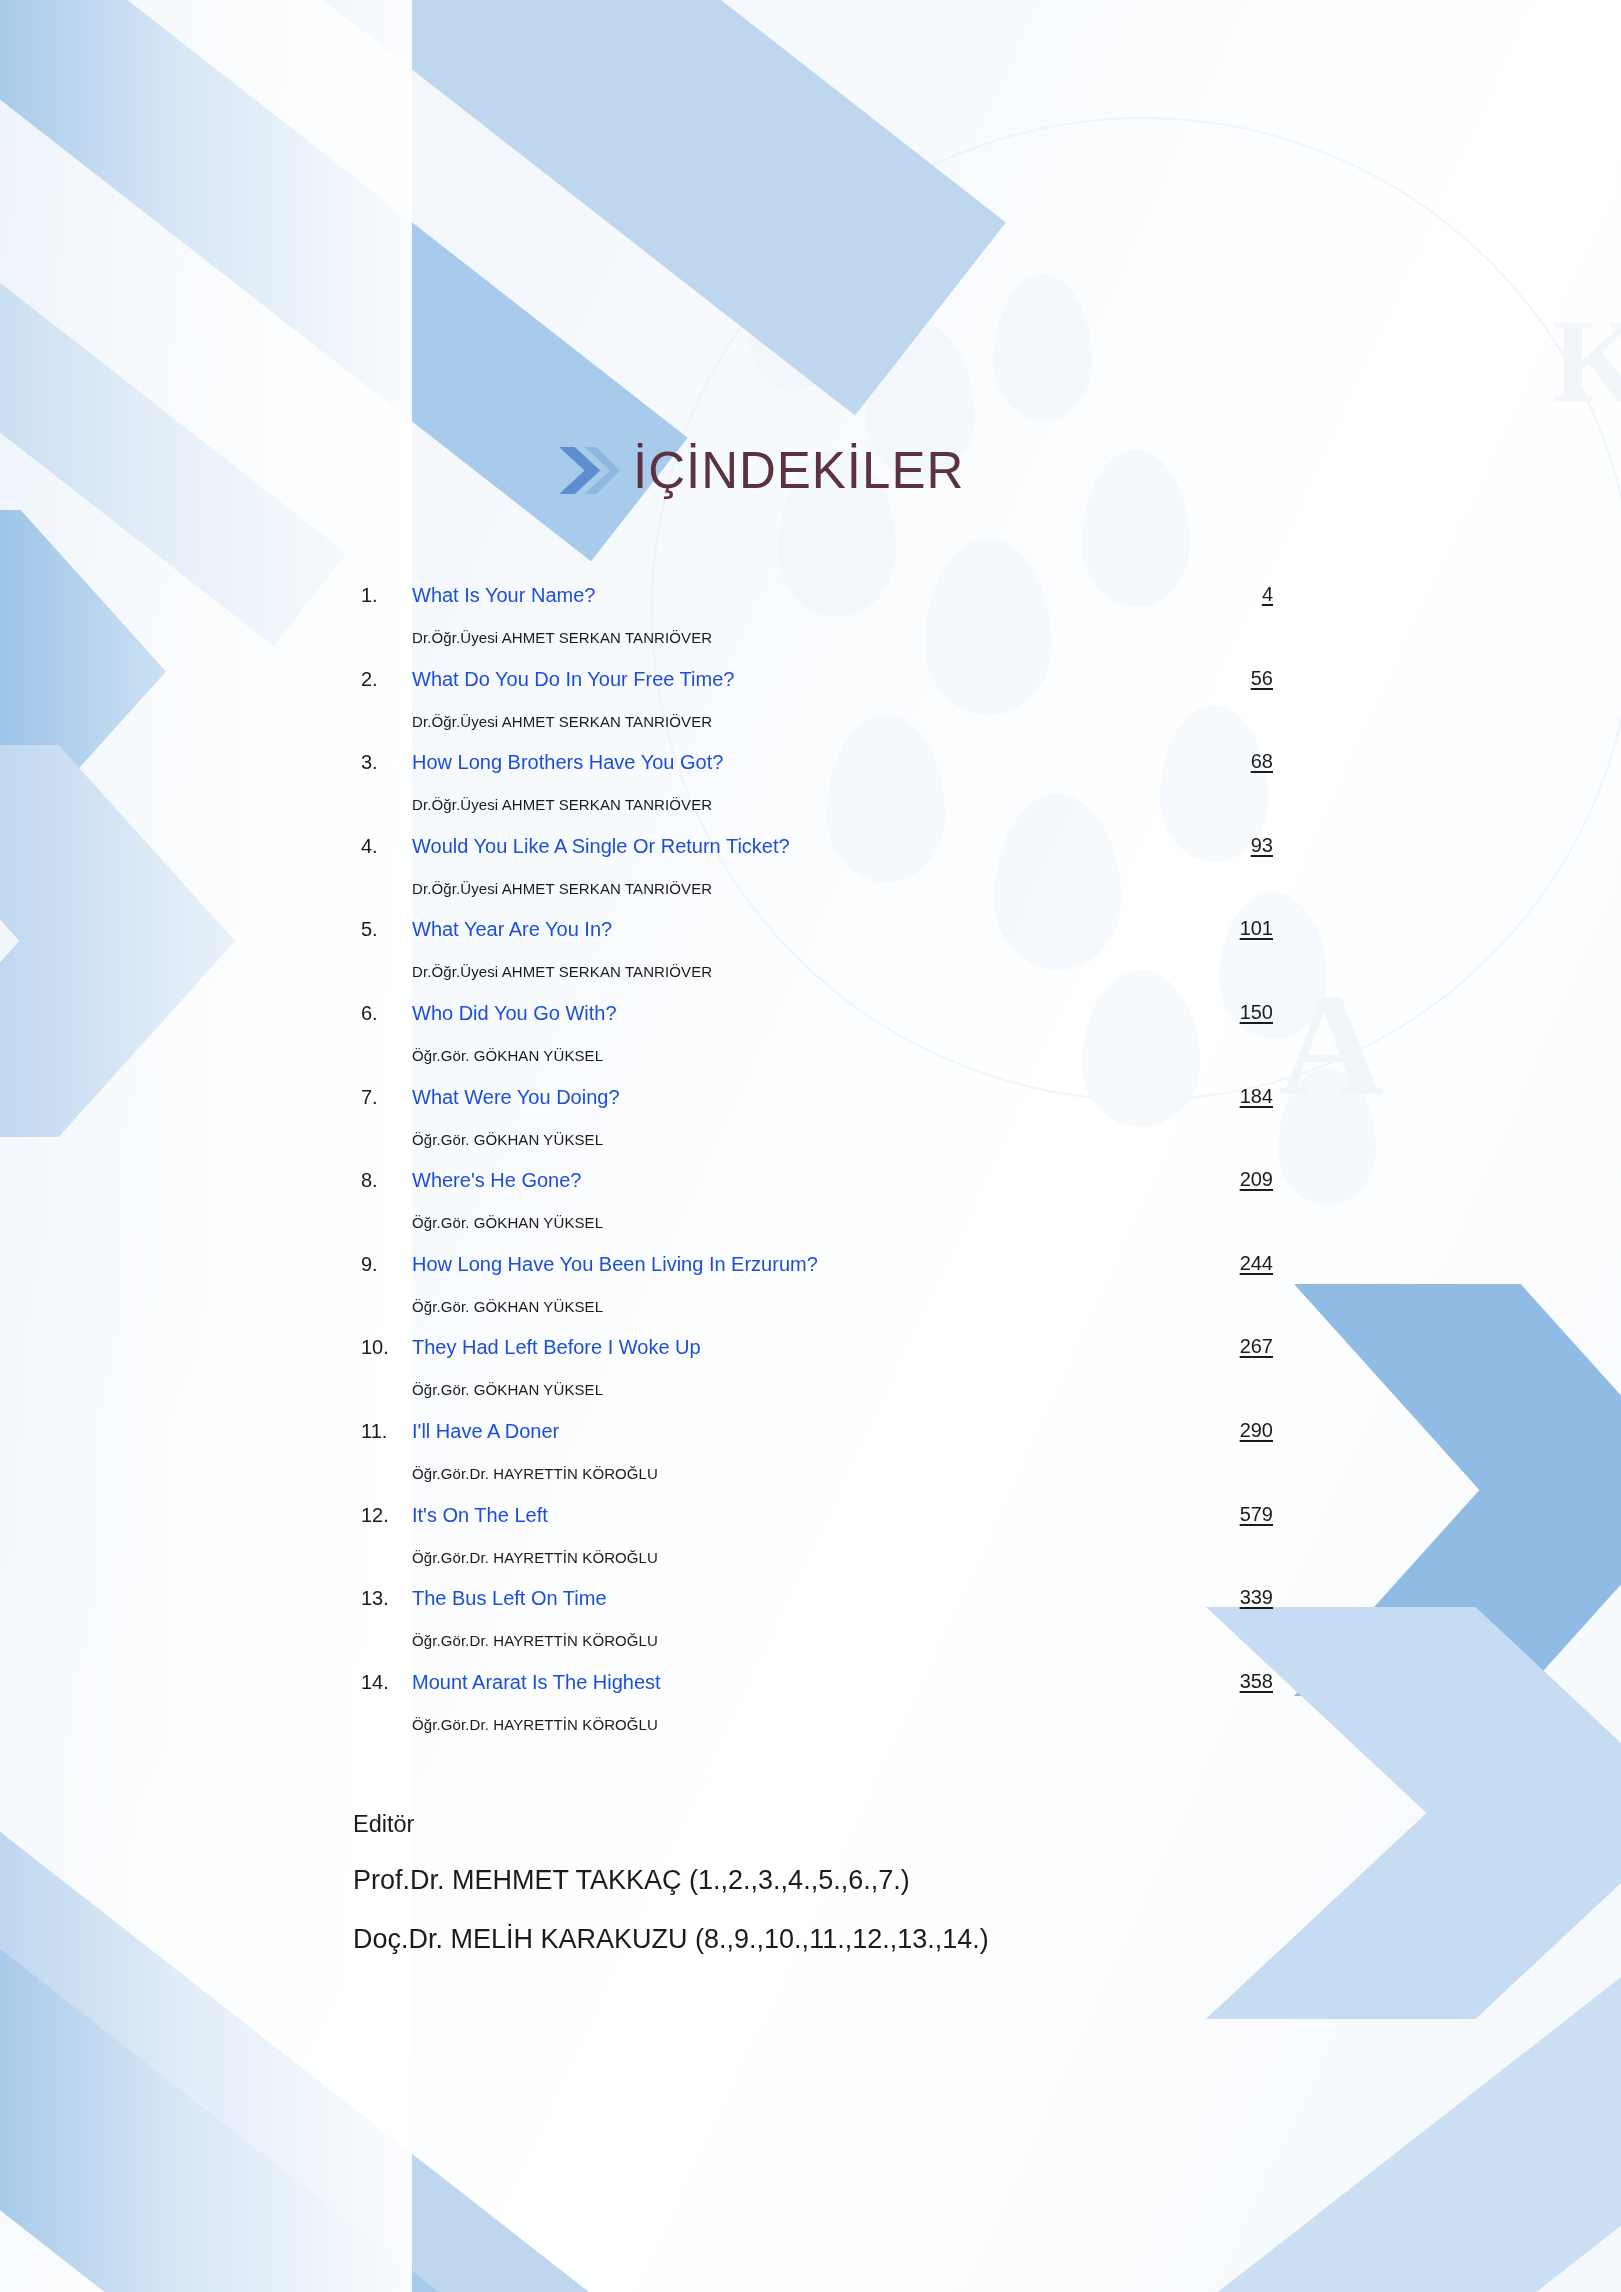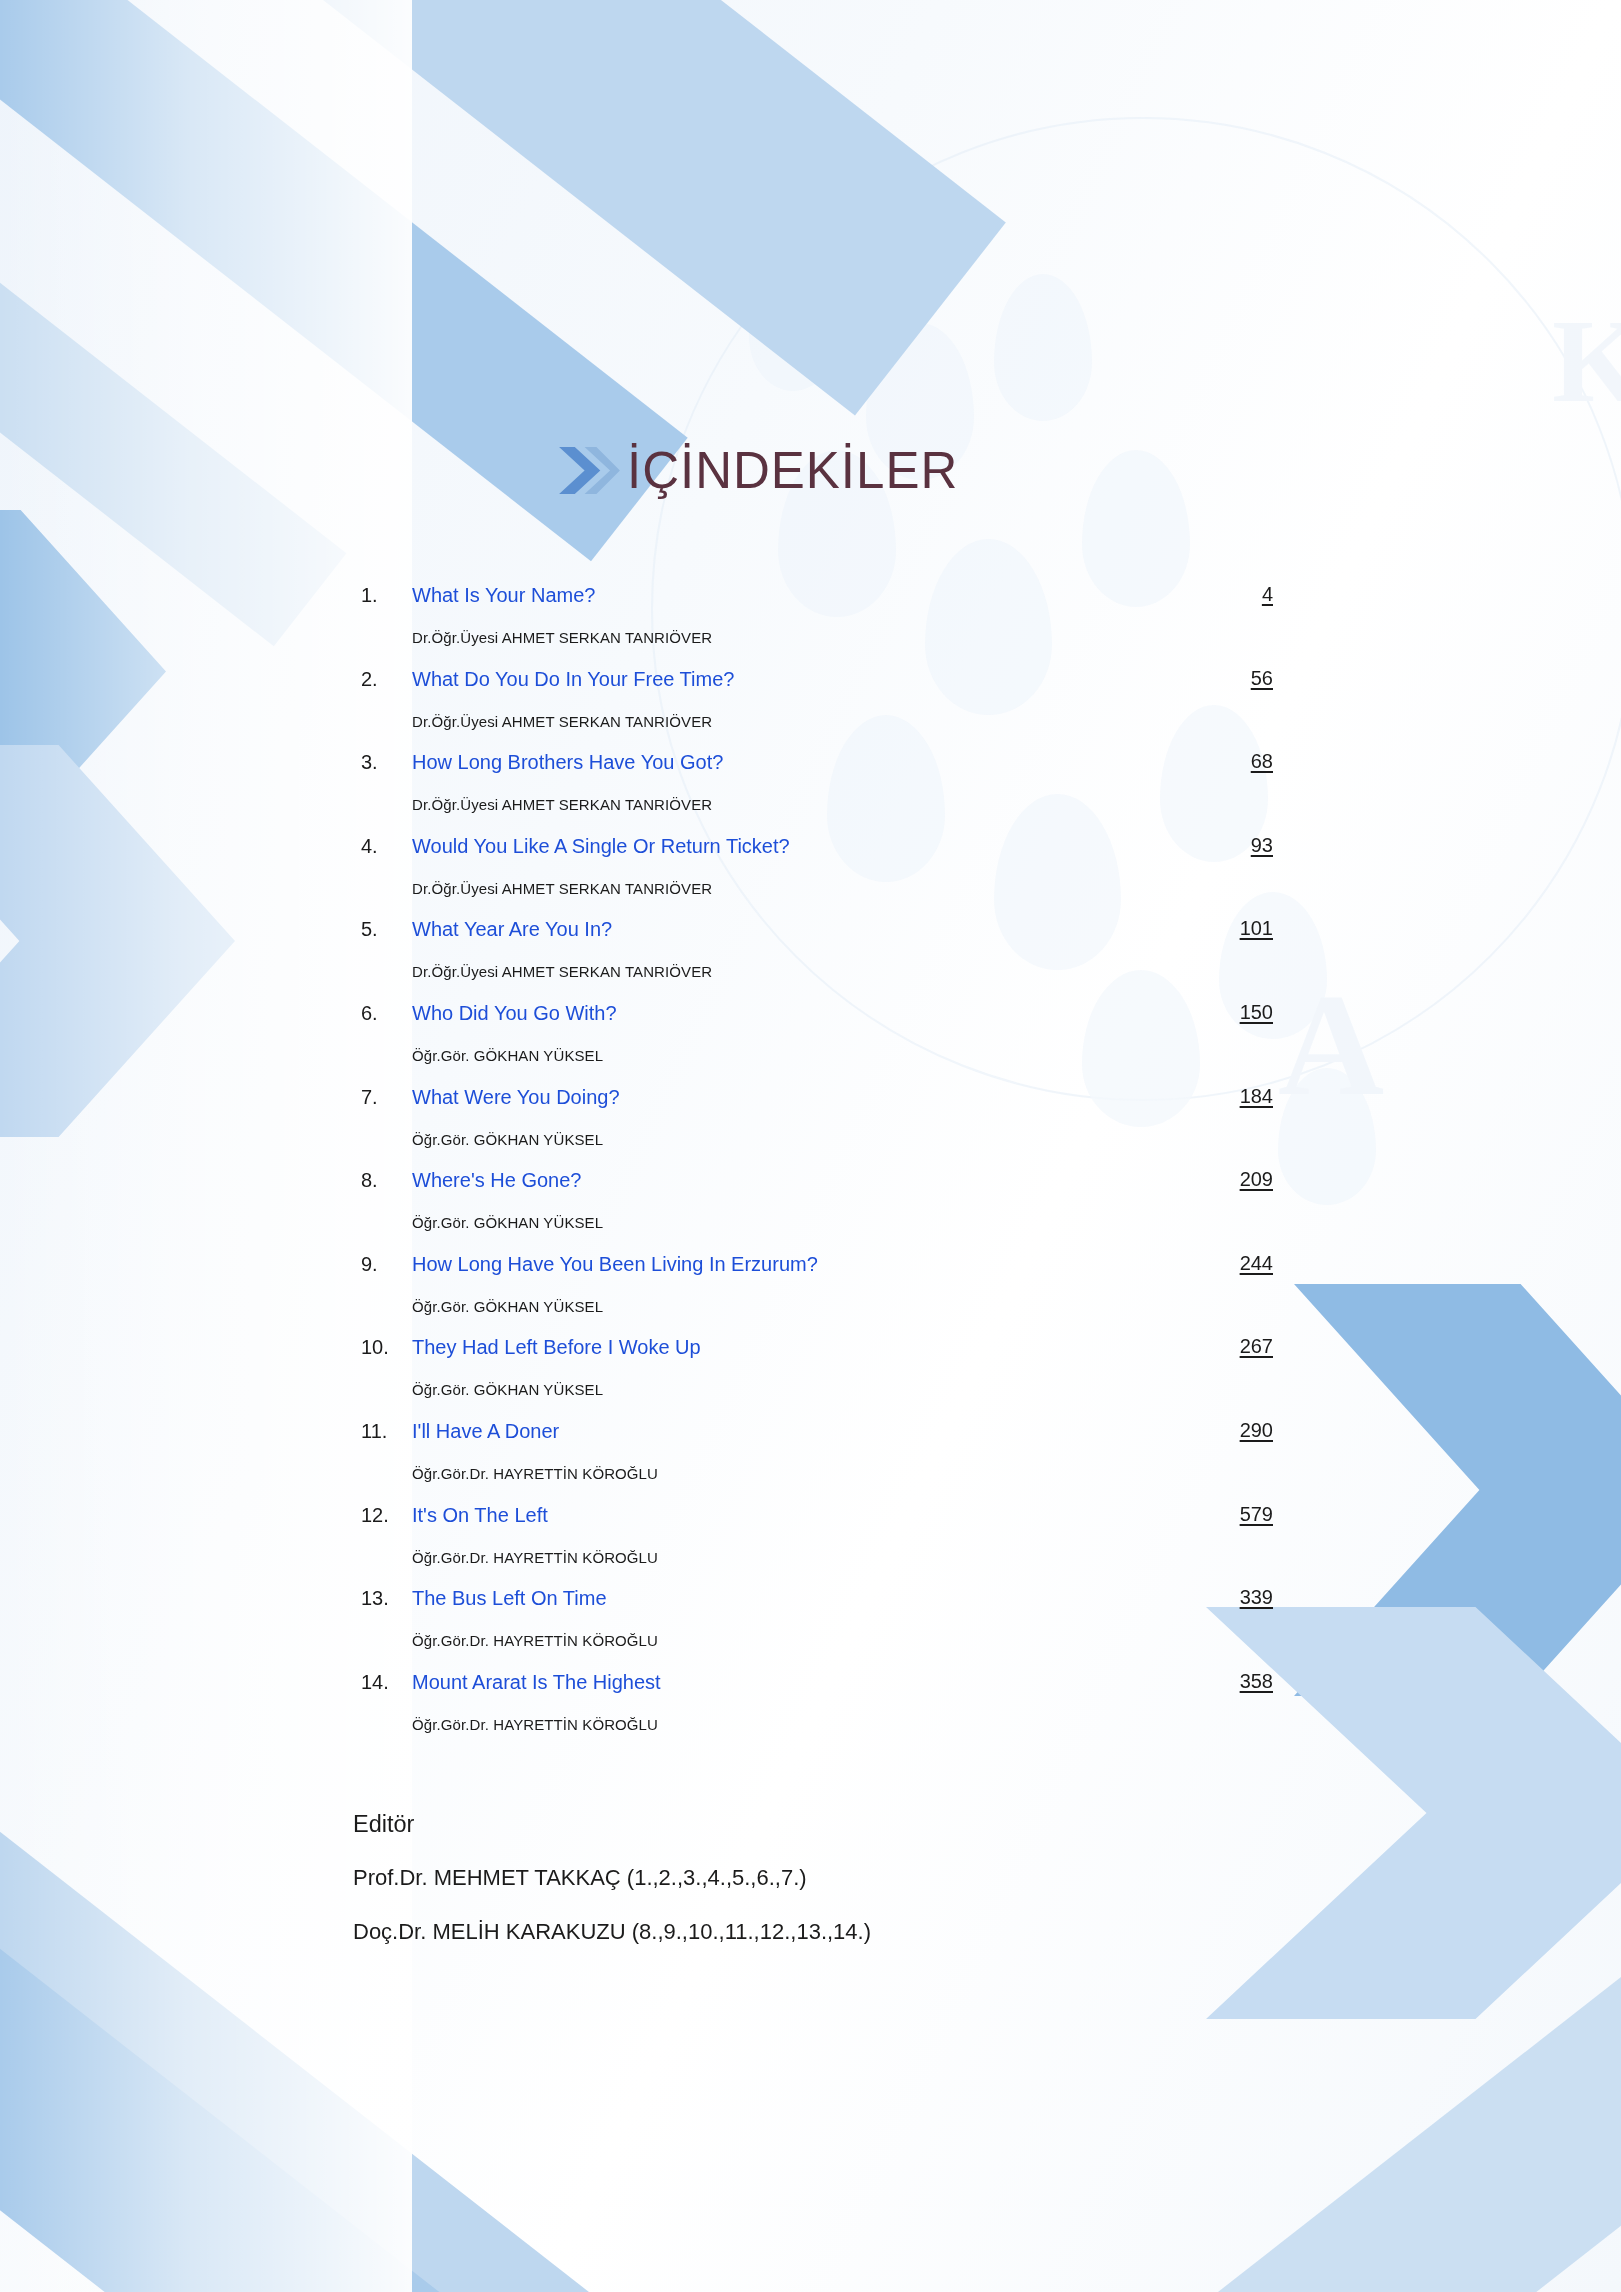--- a/index.html
+++ b/index.html
@@ -131,21 +131,21 @@
   .page {
     position: absolute;
     inset: 0;
   }
   .title-row {
     position: absolute;
     left: 559px;
     top: 441px;
     display: flex;
     align-items: center;
-    gap: 7px;
+    gap: 13px;
   }
   .title-arrow {
     display: flex;
     align-items: center;
   }
   .title-text {
     font-size: 51px;
     letter-spacing: 1px;
     color: #5a3240;
     font-family: "Liberation Sans", sans-serif;
@@ -195,21 +195,21 @@
     left: 353px;
     top: 1811px;
     width: 980px;
   }
   .editor-label {
     font-size: 23.5px;
     color: #1b1b1b;
     margin-bottom: 27.4px;
   }
   .editor-line {
-    font-size: 22px;
+    font-size: 27px;
     color: #1b1b1b;
     margin-bottom: 27.4px;
   }
 </style>
 </head>
 <body>
 
 <div class="bg">
   <div class="watermark">
     <div class="wm-circle"></div>

